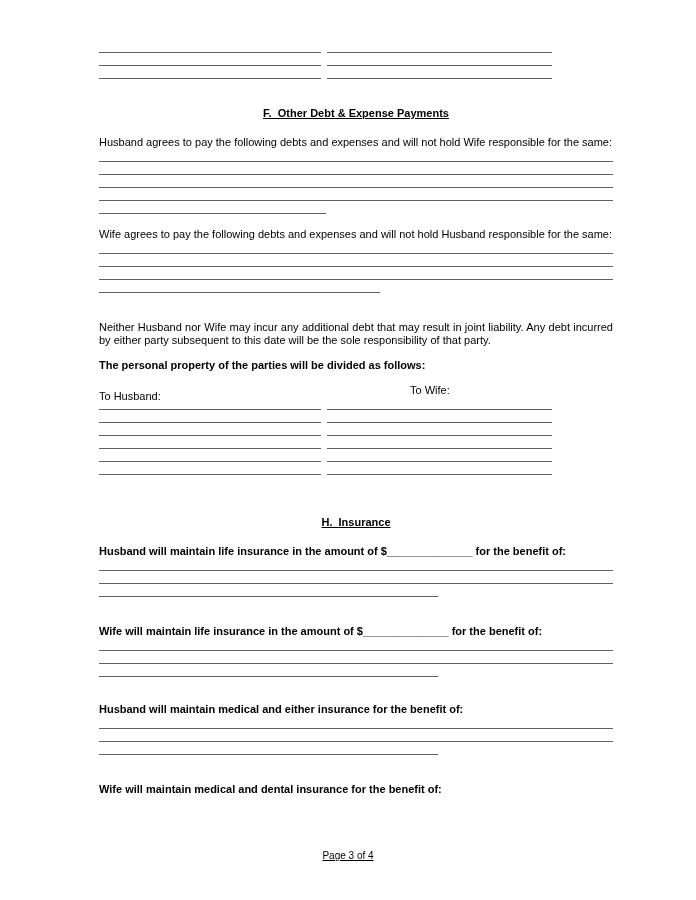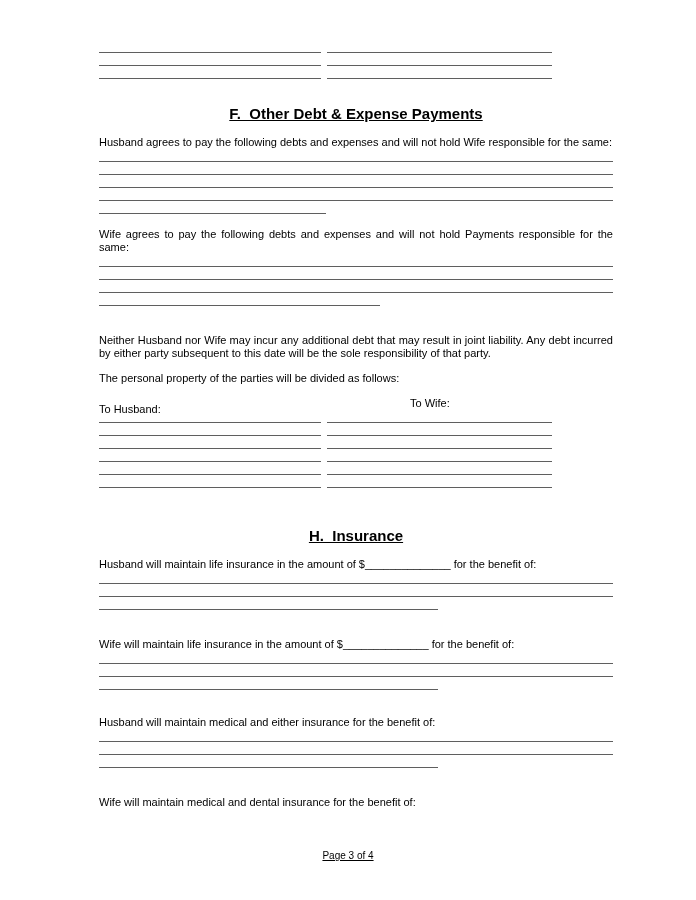--- a/index.html
+++ b/index.html
@@ -32,36 +32,37 @@
   }
   .col-l { width: 222px; }
   .col-r { width: 225px; }
   .full  { width: 100%; }
   .short-227 { width: 227px; }
   .short-281 { width: 281px; }
   .short-339 { width: 339px; }
   .heading {
     margin: 16px;
     text-align: center;
-    font-size: 15px;
+    font-size: 11px;
     font-weight: bold;
     line-height: 13px;
   }
   .heading span {
     text-decoration: underline;
     white-space: pre-wrap;
   }
   .para {
     margin: 0;
     text-align: justify;
   }
   .sentence {
     margin: 0;
     text-align: left;
     white-space: pre-wrap;
+    font-weight: bold;
   }
   .labels-row {
     position: relative;
     height: 13px;
   }
   .lbl-left  { position: absolute; left: 0; top: 6px; }
   .lbl-right { position: absolute; left: 311px; top: 0; }
   .footer {
     position: absolute;
     left: 0;
@@ -107,21 +108,21 @@
   <p class="para mt-11">Husband agrees to pay the following debts and expenses and will not hold Wife responsible for the same:</p>
 
   <div>
     <div class="bline full"></div>
     <div class="bline full"></div>
     <div class="bline full"></div>
     <div class="bline full"></div>
     <div class="bline short-227"></div>
   </div>
 
-  <p class="para mt-14">Wife agrees to pay the following debts and expenses and will not hold Payments responsible for the same:</p>
+  <p class="para mt-14">Wife agrees to pay the following debts and expenses and will not hold Husband responsible for the same:</p>
 
   <div>
     <div class="bline full"></div>
     <div class="bline full"></div>
     <div class="bline full"></div>
     <div class="bline short-281"></div>
   </div>
 
   <p class="para mt-15">Neither Husband nor Wife may incur any additional debt that may result in joint liability.  Any debt incurred by either party subsequent to this date will be the sole responsibility of that party.</p>
 

